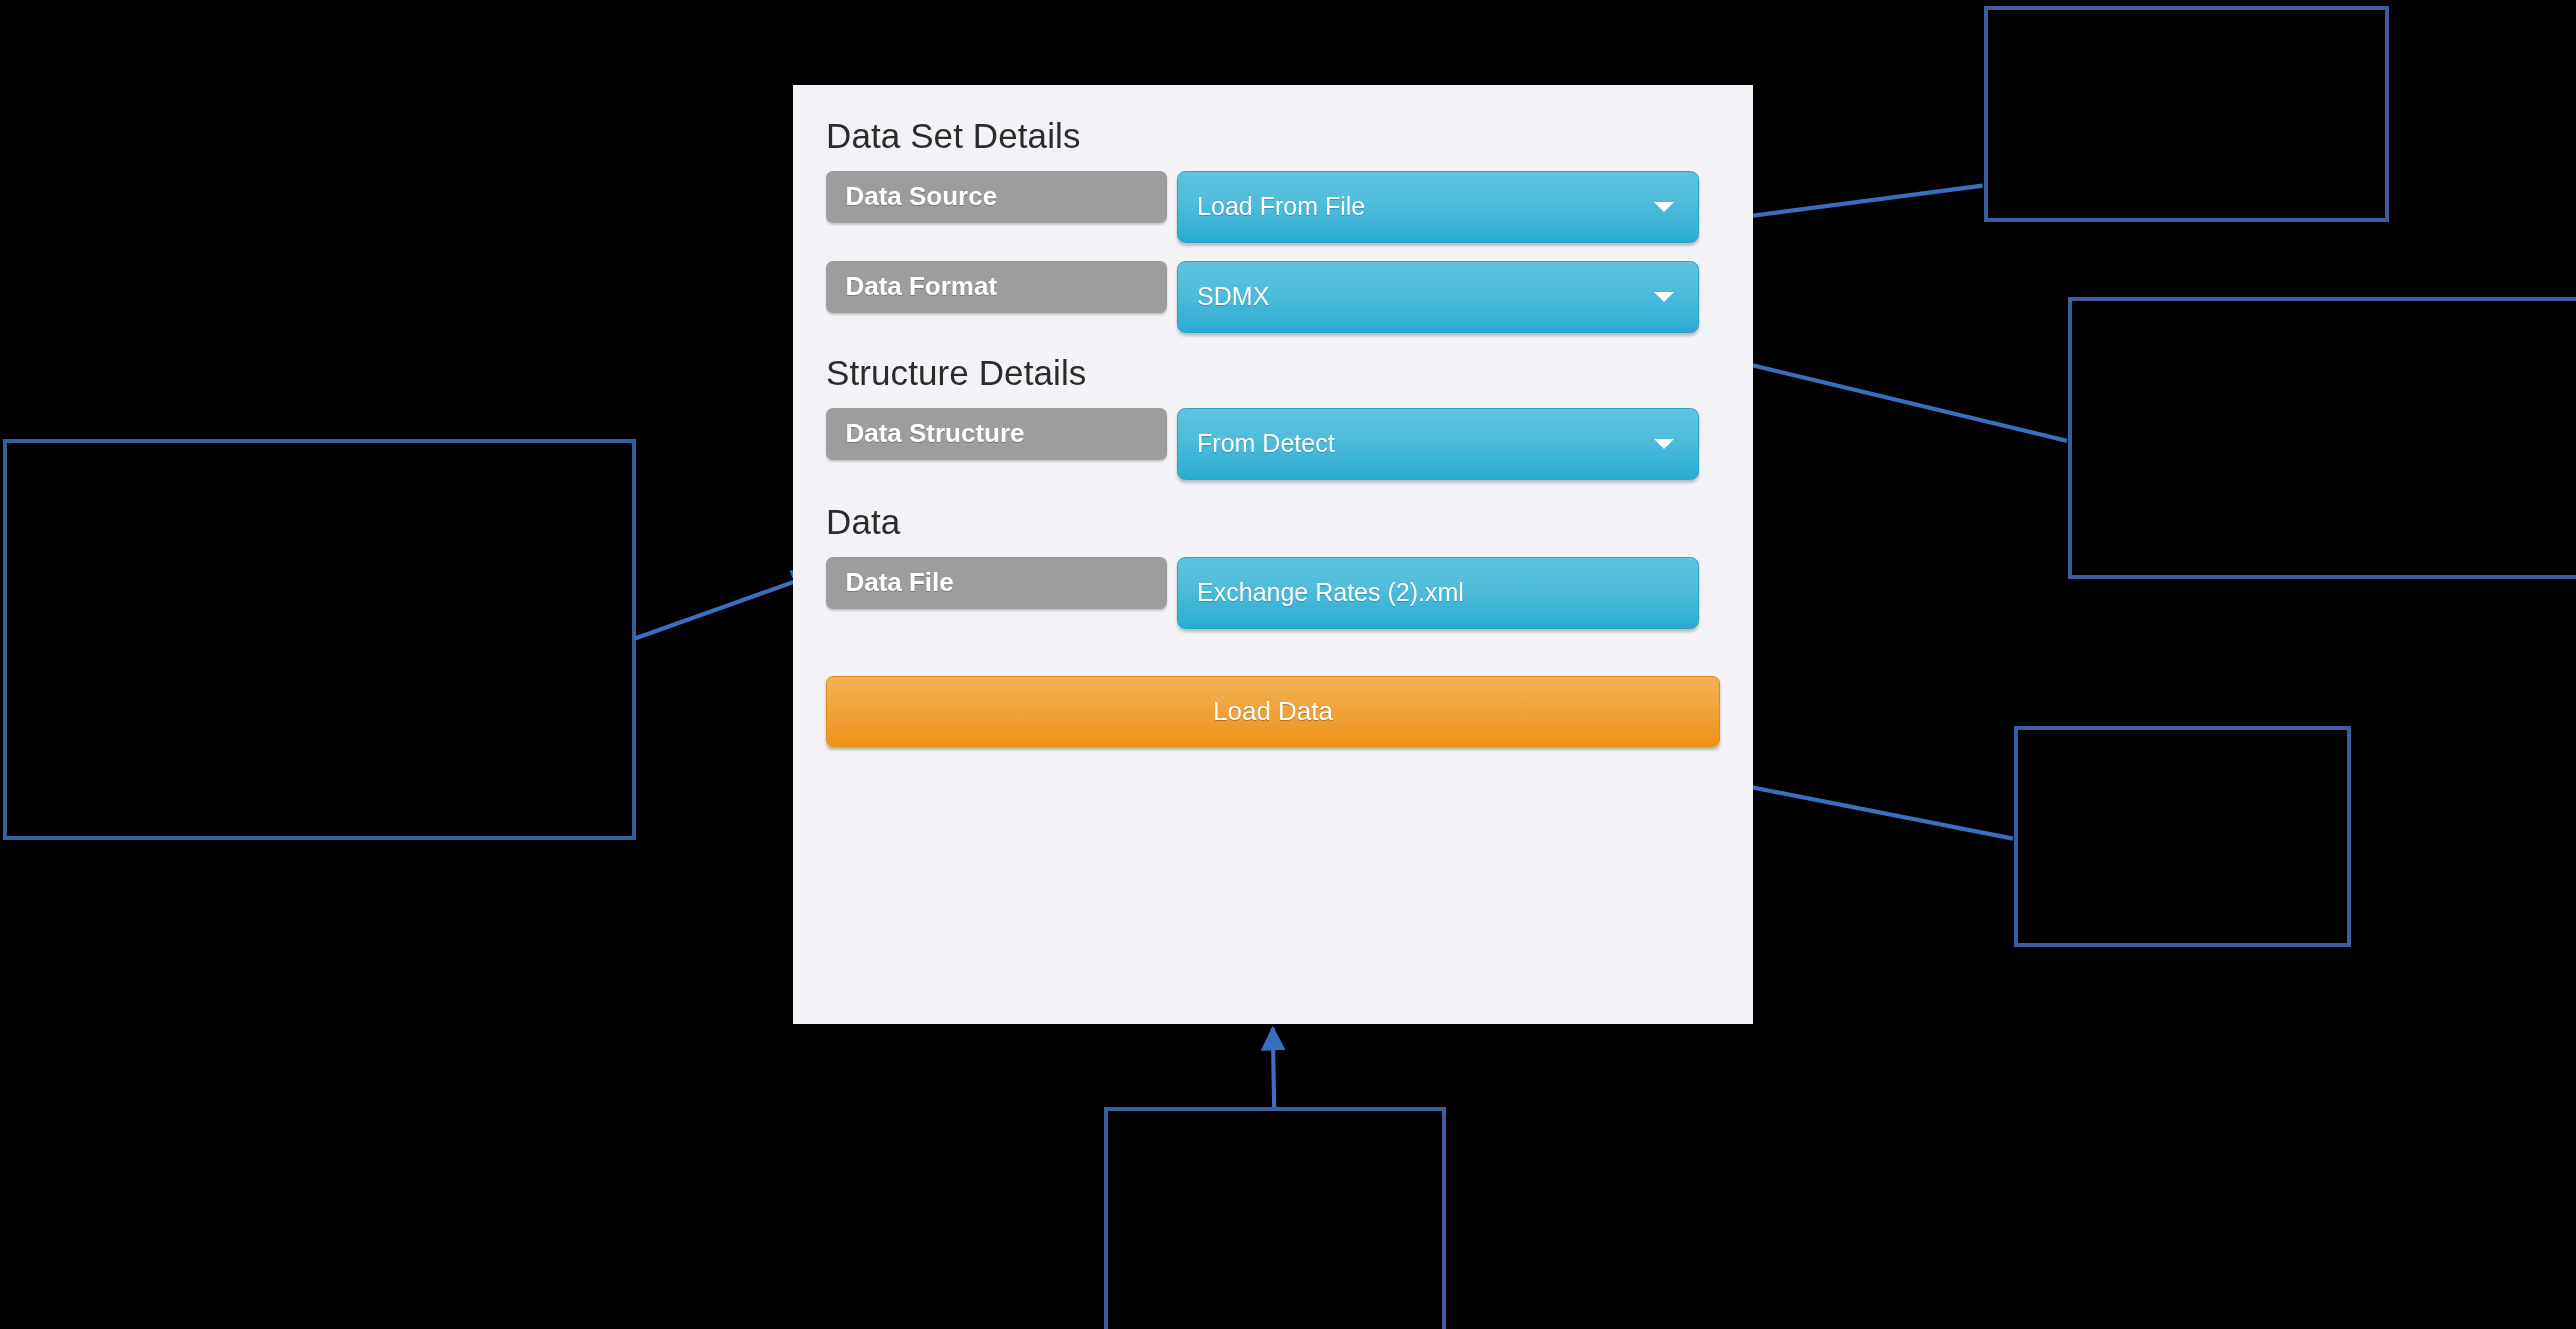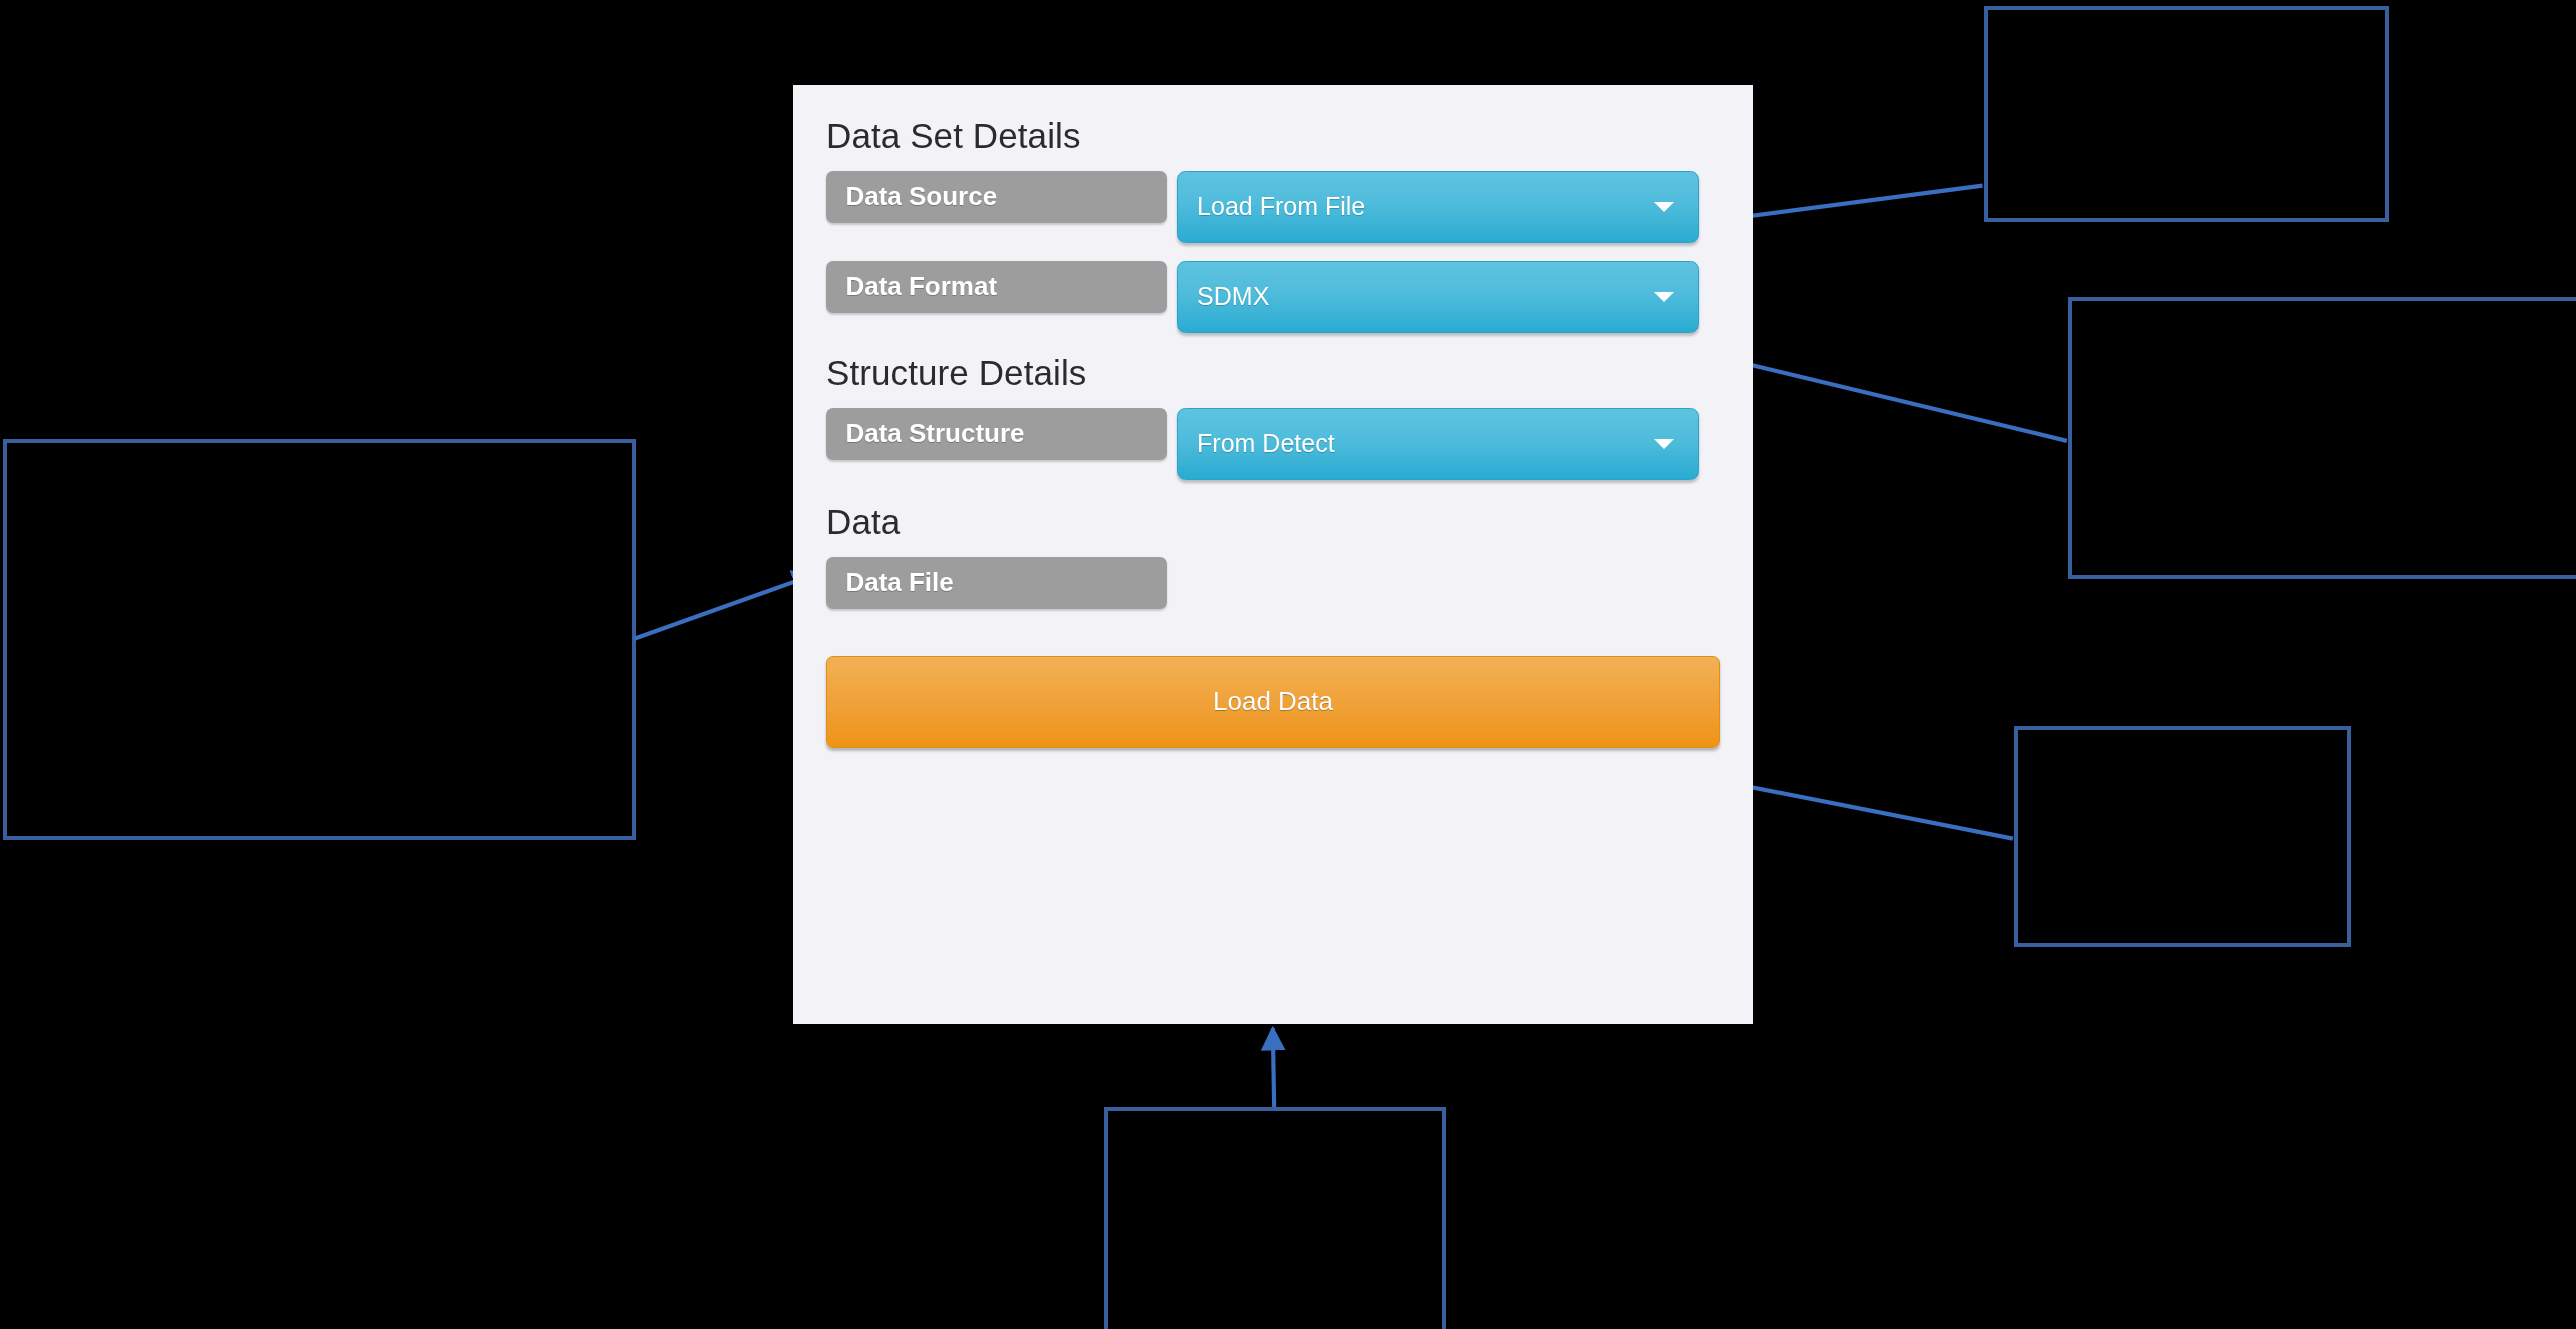--- a/index.html
+++ b/index.html
@@ -119,21 +119,21 @@
     width: 0; height: 0;
     border-left: 10.4px solid transparent;
     border-right: 10.4px solid transparent;
     border-top: 10.4px solid #ffffff;
   }
 
   
   #load-data-button {
     margin-top: 47px;
     width: 894px;
-    height: 92px;
+    height: 71px;
     border: 0.7px solid #e08e14;
     border-radius: 7px;
     background: linear-gradient(to bottom, #f2b155 0%, #f0a23a 50%, #ef9317 100%);
     color: #ffffff;
     font-size: 26px;
     font-family: "Liberation Sans", sans-serif;
     display: flex;
     align-items: center;
     justify-content: center;
     box-shadow: 0 2.1px 2.8px rgba(0,0,0,0.25);
@@ -197,19 +197,22 @@
       <div class="field-value">
         <span>From Detect</span>
         <span class="caret"></span>
       </div>
     </div>
 
     <div class="section-heading" id="h-data">Data</div>
 
     <div class="field-row">
       <div class="field-label">Data File</div>
+      <div class="field-value">
+        <span>Exchange Rates (2).xml</span>
+      </div>
     </div>
 
     <div id="load-data-button">Load Data</div>
 
   </div>
 </div>
 
 
 </body></html>

